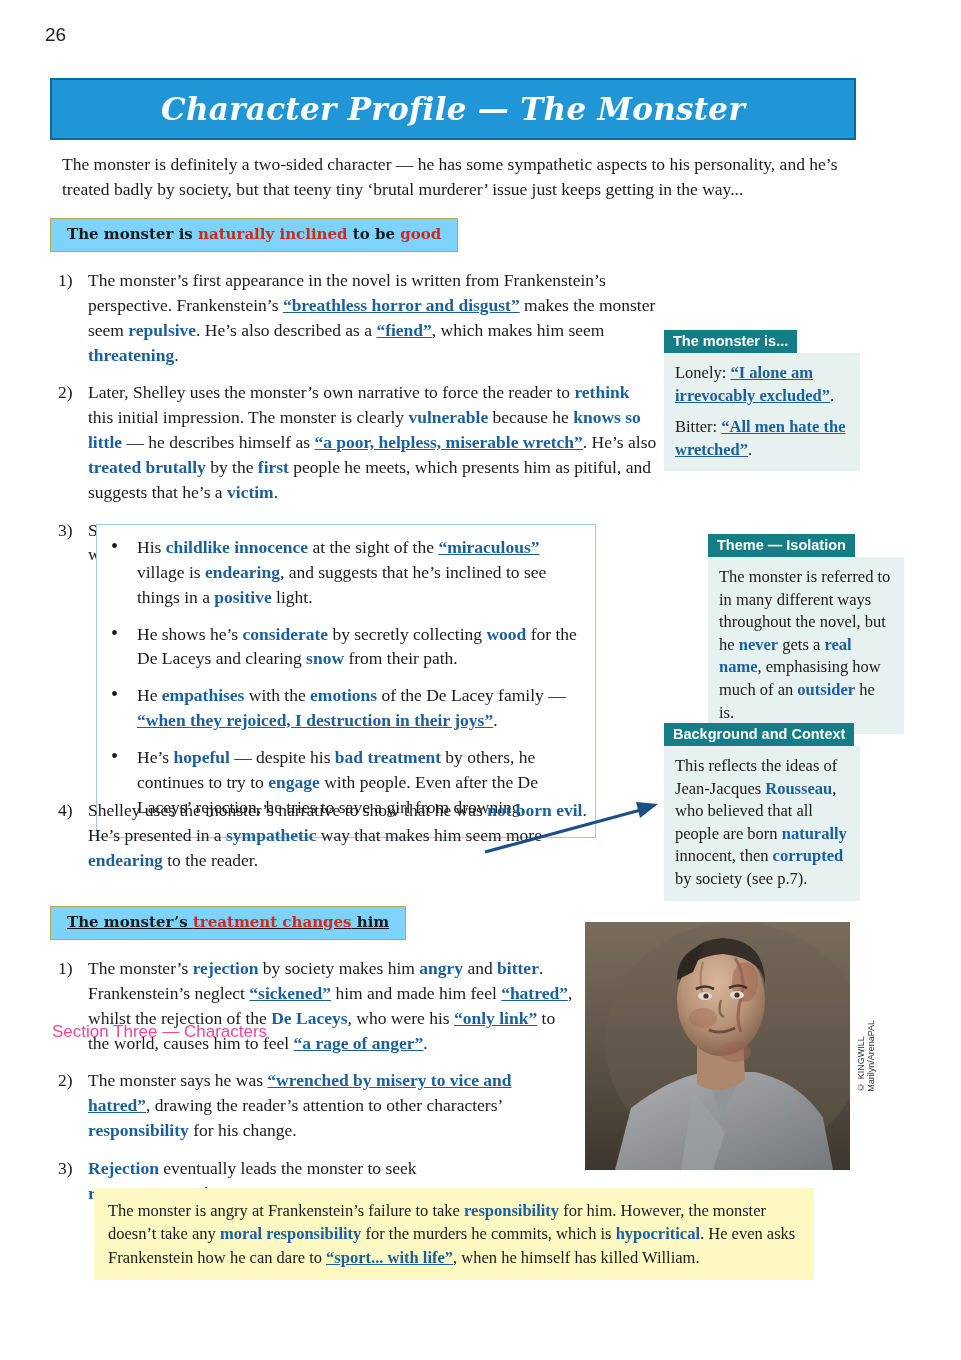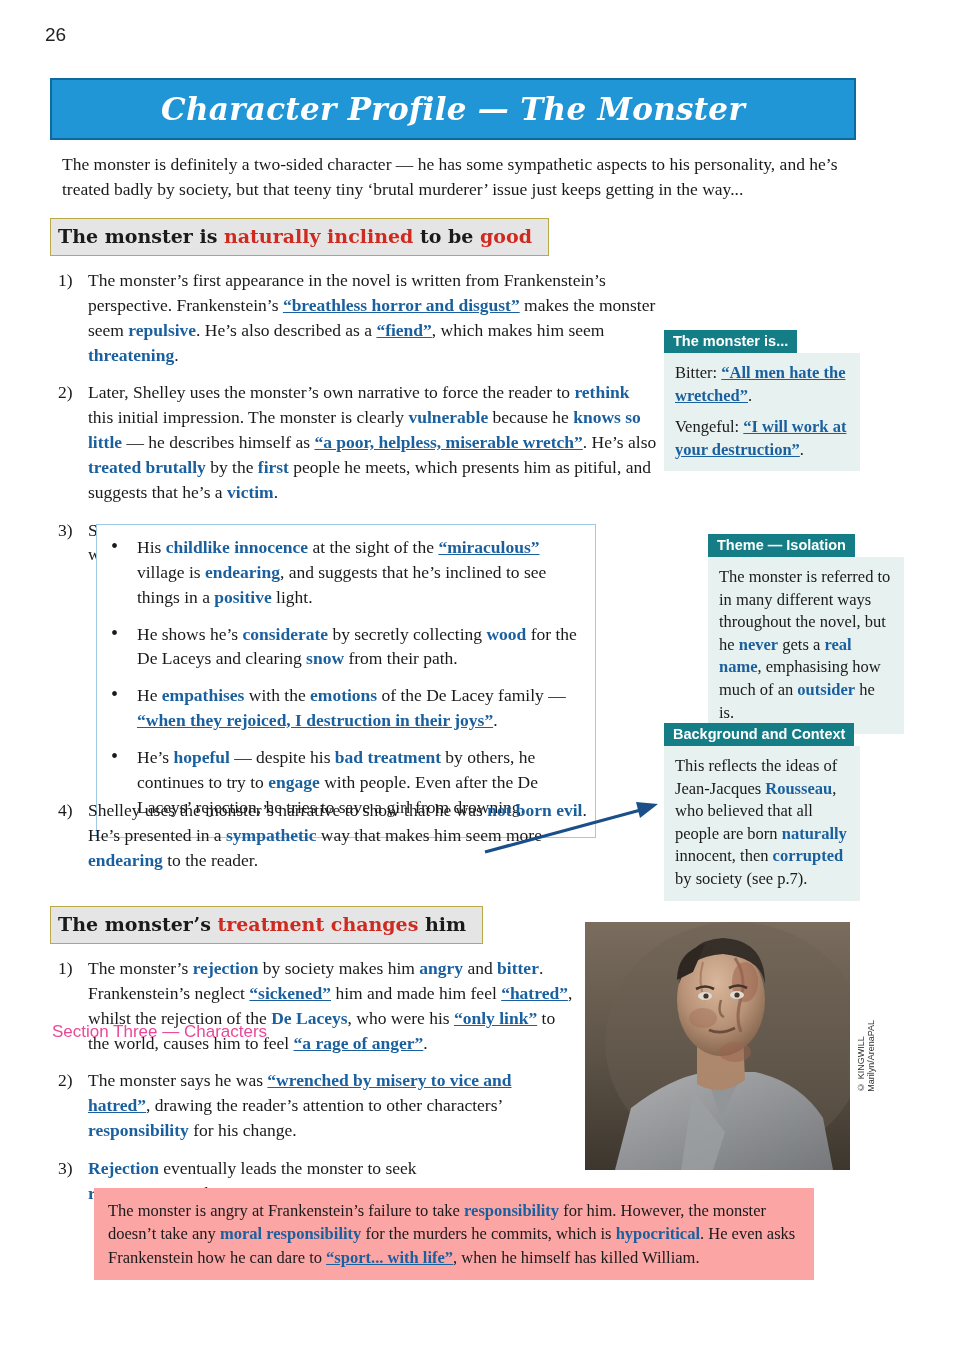--- a/index.html
+++ b/index.html
@@ -51,26 +51,26 @@
     position: absolute;
     top: 152px;
     left: 62px;
     width: 800px;
     font-size: 17.5px;
     line-height: 1.45;
     color: #1a1a1a;
   }
   .heading-box {
     position: absolute;
-    background: #e5e5e5;
+    background: #7dd3fc;
     border: 1.6px solid #b9a94a;
-    padding: 6px 16px 8px 7px;
+    padding: 6px 16px 8px 16px;
     font-family: "DejaVu Serif", serif;
     font-weight: bold;
-    font-size: 19px;
+    font-size: 15px;
     color: #1a1a1a;
     white-space: nowrap;
   }
   .hl-red { color: #cf2a20; }
   .hl-b { font-weight: bold; color: #1a5f9e; }
   .q { font-weight: bold; color: #1a5f9e; text-decoration: underline; }
   .listwrap { position: absolute; }
   .li {
     display: flex;
     align-items: flex-start;
@@ -131,21 +131,21 @@
   .photo-credit {
     position: absolute;
     font-size: 9px;
     font-family: "Liberation Sans", sans-serif;
     color: #333;
     writing-mode: vertical-rl;
     transform: rotate(180deg);
   }
   .bottom-note {
     position: absolute;
-    background: #fca5a5;
+    background: #fef9c3;
     padding: 11px 14px;
     font-size: 16.5px;
     line-height: 1.42;
   }
   .footer {
     position: absolute;
     left: 52px;
     bottom: 26px;
     font-family: "Liberation Sans", sans-serif;
     font-size: 17px;
@@ -212,40 +212,40 @@
   </div>
 
   <svg class="arrow" style="top:790px; left:480px;" width="190" height="70">
     <line x1="5" y1="62" x2="168" y2="18" stroke="#1a4f8a" stroke-width="3.2"></line>
     <polygon points="178,14 156,12 160,28" fill="#1a4f8a"></polygon>
   </svg>
 
   <div class="sidebox" style="top:330px; left:664px; width:196px;">
     <span class="tab">The monster is...</span>
     <div class="body">
+      <p>Lonely: <span class="q">“I alone am irrevocably excluded”</span>.</p>
       <p>Bitter: <span class="q">“All men hate the wretched”</span>.</p>
-      <p>Vengeful: <span class="q">“I will work at your destruction”</span>.</p>
     </div>
   </div>
 
   <div class="sidebox" style="top:534px; left:664px; width:196px;margin-left:44px;">
     <span class="tab">Theme — Isolation</span>
     <div class="body">
       <p>The monster is referred to in many different ways throughout the novel, but he <span class="hl-b">never</span> gets a <span class="hl-b">real name</span>, emphasising how much of an <span class="hl-b">outsider</span> he is.</p>
     </div>
   </div>
 
   <div class="sidebox" style="top:723px; left:664px; width:196px;">
     <span class="tab">Background and Context</span>
     <div class="body">
       <p>This reflects the ideas of Jean-Jacques <span class="hl-b">Rousseau</span>, who believed that all people are born <span class="hl-b">naturally</span> innocent, then <span class="hl-b">corrupted</span> by society (see p.7).</p>
     </div>
   </div>
 
-  <div class="heading-box" style="top:906px; left:50px;">
+  <div class="heading-box" style="top:906px; left:50px;text-decoration:underline;">
     <span>The monster’s </span><span class="hl-red">treatment changes</span><span> him</span>
   </div>
 
   <div class="listwrap" style="top:956px; left:58px; width:520px;">
     <div class="li">
       <span class="num">1)</span>
       <span class="body">The monster’s <span class="hl-b">rejection</span> by society makes him <span class="hl-b">angry</span> and <span class="hl-b">bitter</span>. Frankenstein’s neglect <span class="q">“sickened”</span> him and made him feel <span class="q">“hatred”</span>, whilst the rejection of the <span class="hl-b">De Laceys</span>, who were his <span class="q">“only link”</span> to the world, causes him to feel <span class="q">“a rage of anger”</span>.</span>
     </div>
     <div class="li">
       <span class="num">2)</span>

